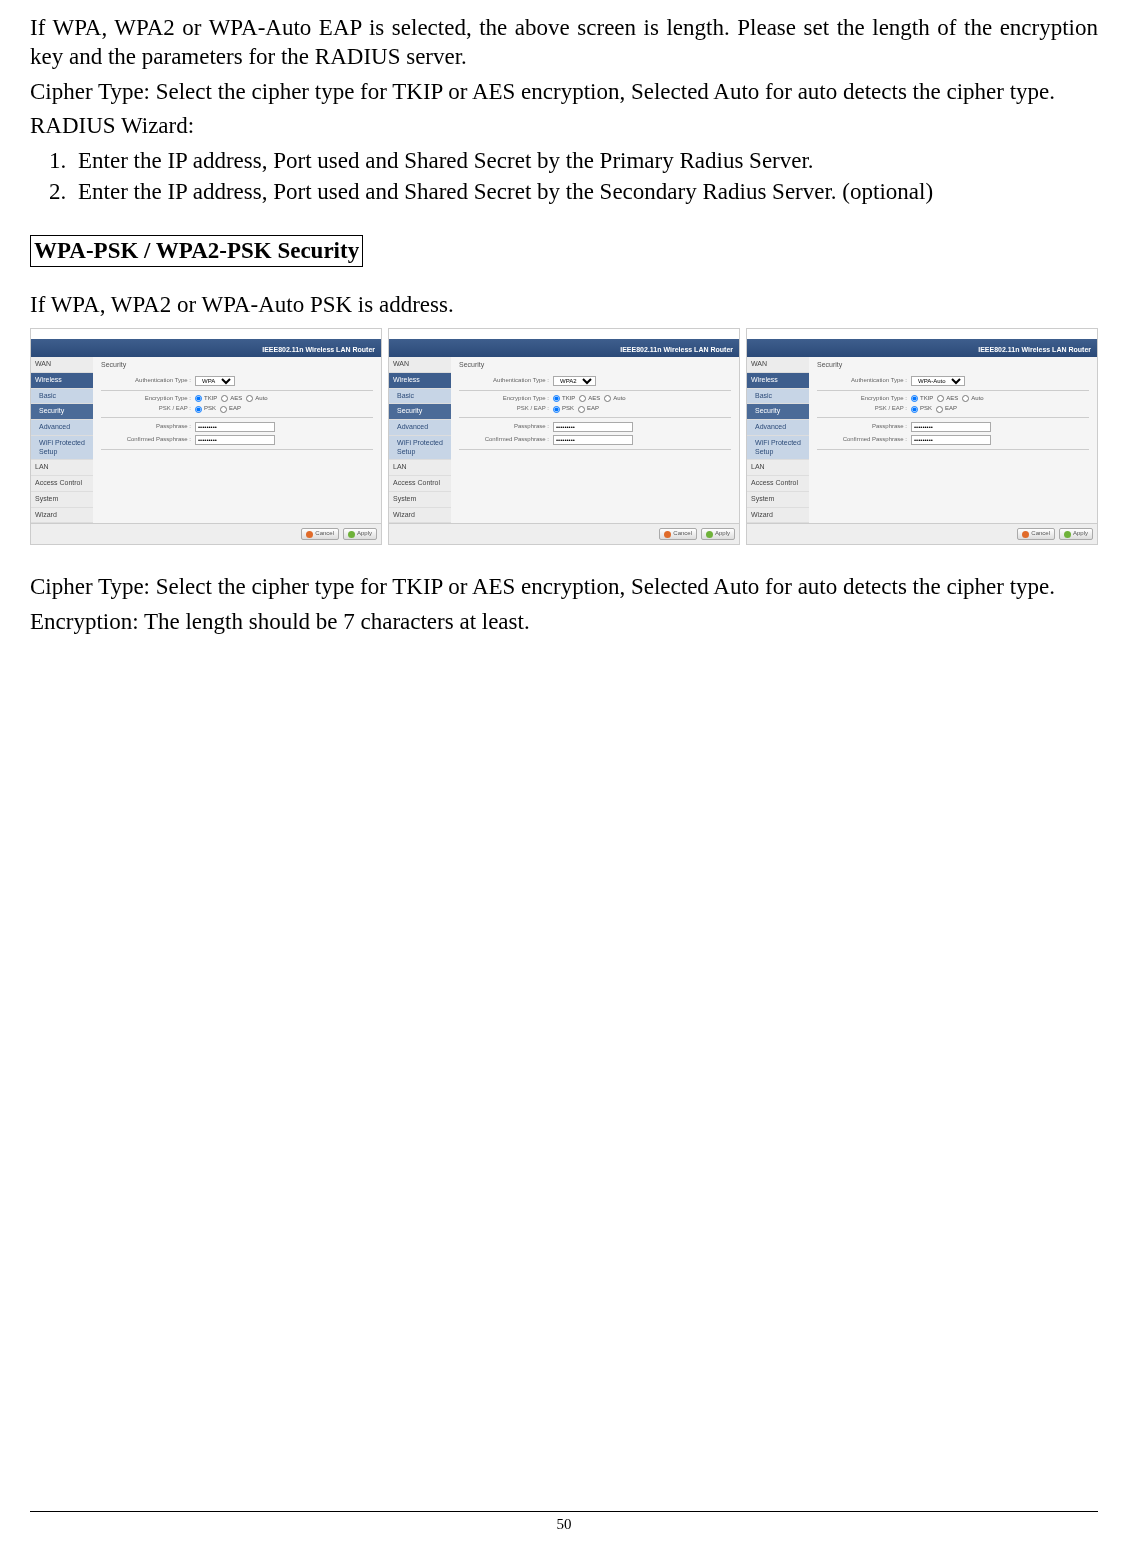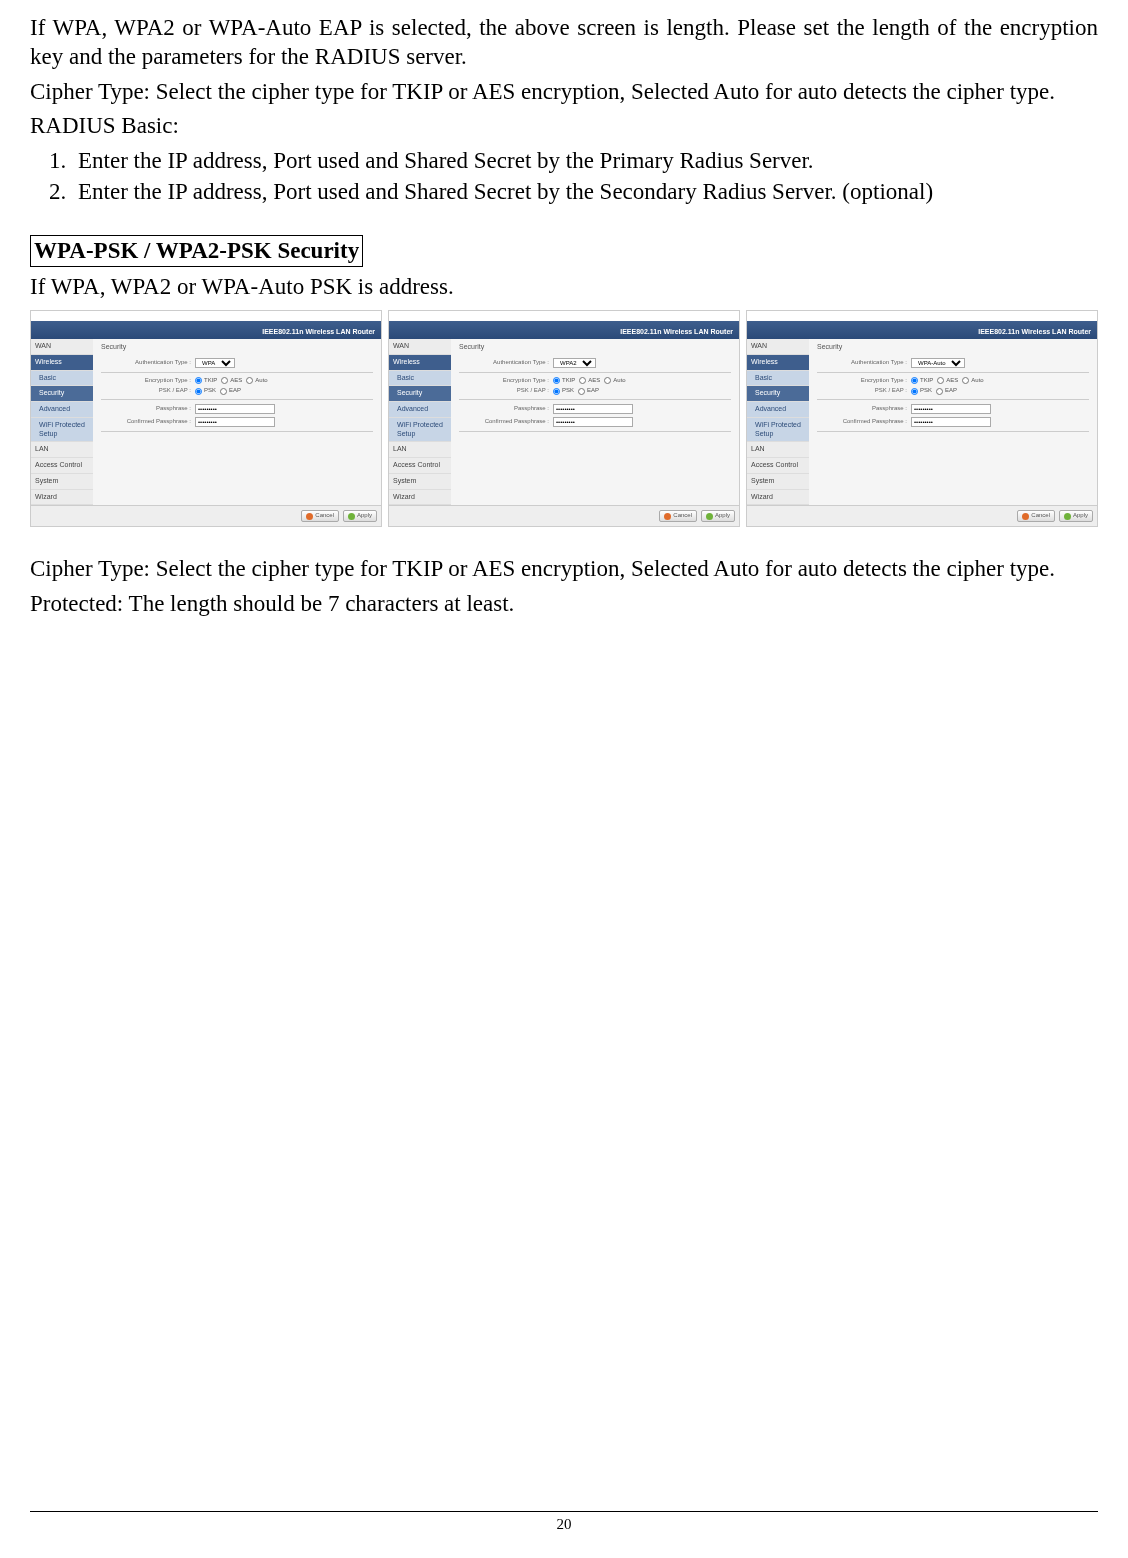--- a/index.html
+++ b/index.html
@@ -16,21 +16,21 @@
   }
   .justify { text-align: justify; }
   p { margin-bottom: 6px; }
   .bold { font-weight: normal; }
   .section-heading {
     font-weight: bold;
     display:inline-block;
     border:1px solid #000;
     padding:1px 3px;
     margin-top:14px;
-    margin-bottom:6px;
+    margin-bottom:24px;
     font-family:Liberation Serif, serif;
   }
   ol.numbered {
     list-style: decimal;
     padding-left: 42px;
     margin-bottom: 14px;
   }
   ol.numbered li { text-align: justify; margin-bottom:2px; padding-left:6px; }
 
   
@@ -157,21 +157,21 @@
 
 
 
 
 <p class="justify">If WPA, WPA2 or WPA-Auto EAP is selected, the above screen is length.  Please set the length of the encryption key and the parameters for the RADIUS server.</p>
 
 <p class="justify">
   <span class="bold">Cipher Type:</span><span> Select the cipher type for TKIP or AES encryption, Selected Auto for auto detects the cipher type.</span>
 </p>
 
-<p class="bold">RADIUS Basic:</p>
+<p class="bold">RADIUS Wizard:</p>
 
 <ol class="numbered">
   <li>Enter the IP address, Port used and Shared Secret by the Primary Radius Server.</li>
   <li>Enter the IP address, Port used and Shared Secret by the Secondary Radius Server. (optional)</li>
 </ol>
 
 <div class="section-heading">WPA-PSK / WPA2-PSK Security</div>
 
 <p>If WPA, WPA2 or WPA-Auto PSK is address.</p>
 
@@ -397,20 +397,20 @@
     </div>
   </div>
 
 </div>
 
 <p class="justify">
   <span class="bold">Cipher Type:</span><span> Select the cipher type for TKIP or AES encryption, Selected Auto for auto detects the cipher type.</span>
 </p>
 
 <p class="justify">
-  <span class="bold">Protected:</span><span> The length should be 7 characters at least.</span>
+  <span class="bold">Encryption:</span><span> The length should be 7 characters at least.</span>
 </p>
 
 <div class="footer-rule"></div>
-<div class="page-number">20</div>
+<div class="page-number">50</div>
 
 
 
 
 </body></html>

